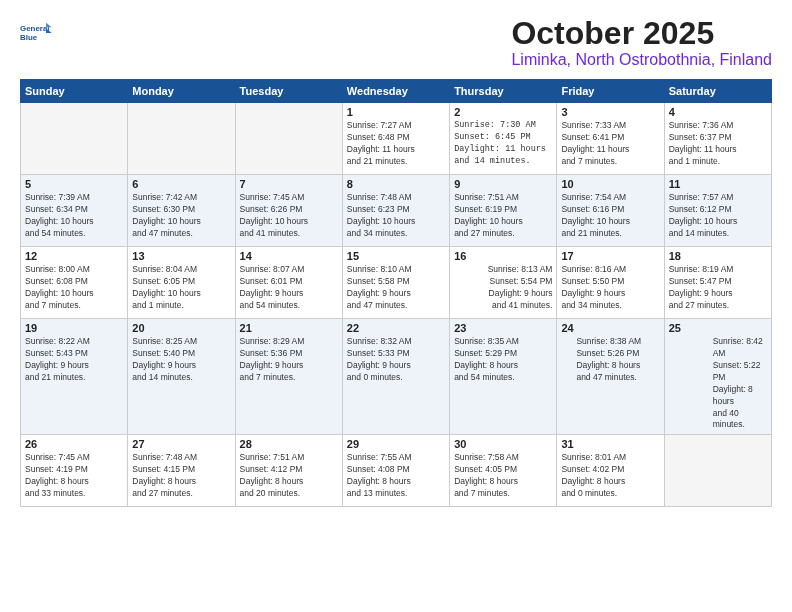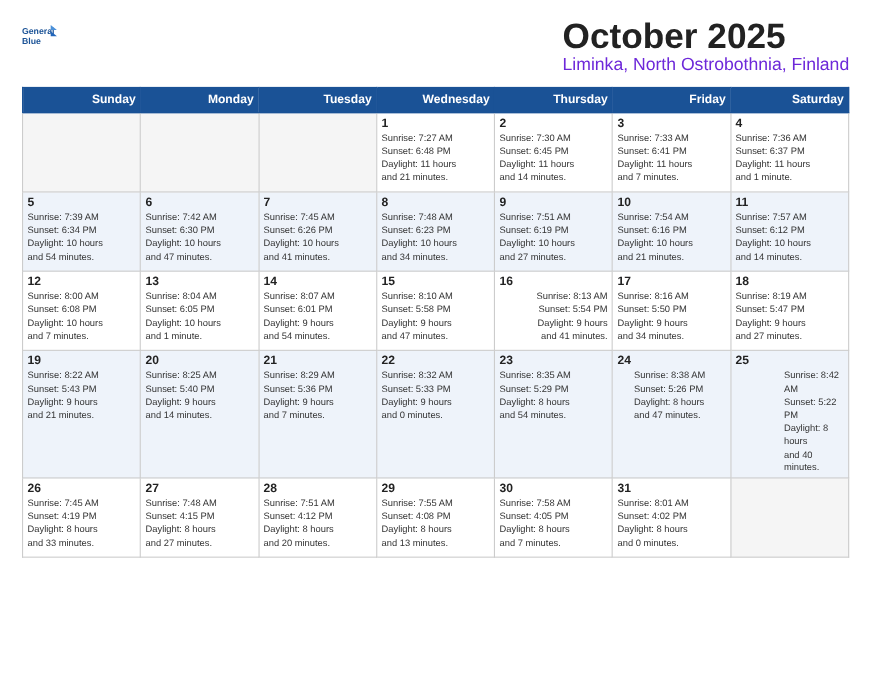--- a/index.html
+++ b/index.html
@@ -42,21 +42,21 @@
     }
     .calendar {
       width: 100%;
       border-collapse: collapse;
       font-size: 9.5px;
     }
     .calendar th {
       background: #1a5296;
       color: #fff;
       padding: 5px 4px;
-      text-align: right;
+      text-align: left;
       font-size: 11px;
       font-weight: bold;
       border: 1px solid #1a5296;
     }
     .calendar td {
       border: 1px solid #ccc;
       vertical-align: top;
       padding: 3px 4px;
       width: calc(100% / 7);
       height: 72px;
@@ -118,21 +118,21 @@
           <td class="empty"></td>
           <td>
             <div class="day-num">1</div>
             <div class="day-info" style="white-space: pre-line;">Sunrise: 7:27 AM
 Sunset: 6:48 PM
 Daylight: 11 hours
 and 21 minutes.</div>
           </td>
           <td>
             <div class="day-num">2</div>
-            <div class="day-info" style="white-space: pre-line;">Sunrise: 7:30 AM
+            <div class="day-info" style="white-space: pre-line; font-family: Liberation Mono, monospace;">Sunrise: 7:30 AM
 Sunset: 6:45 PM
 Daylight: 11 hours
 and 14 minutes.</div>
           </td>
           <td>
             <div class="day-num">3</div>
             <div class="day-info" style="white-space: pre-line;">Sunrise: 7:33 AM
 Sunset: 6:41 PM
 Daylight: 11 hours
 and 7 minutes.</div>

